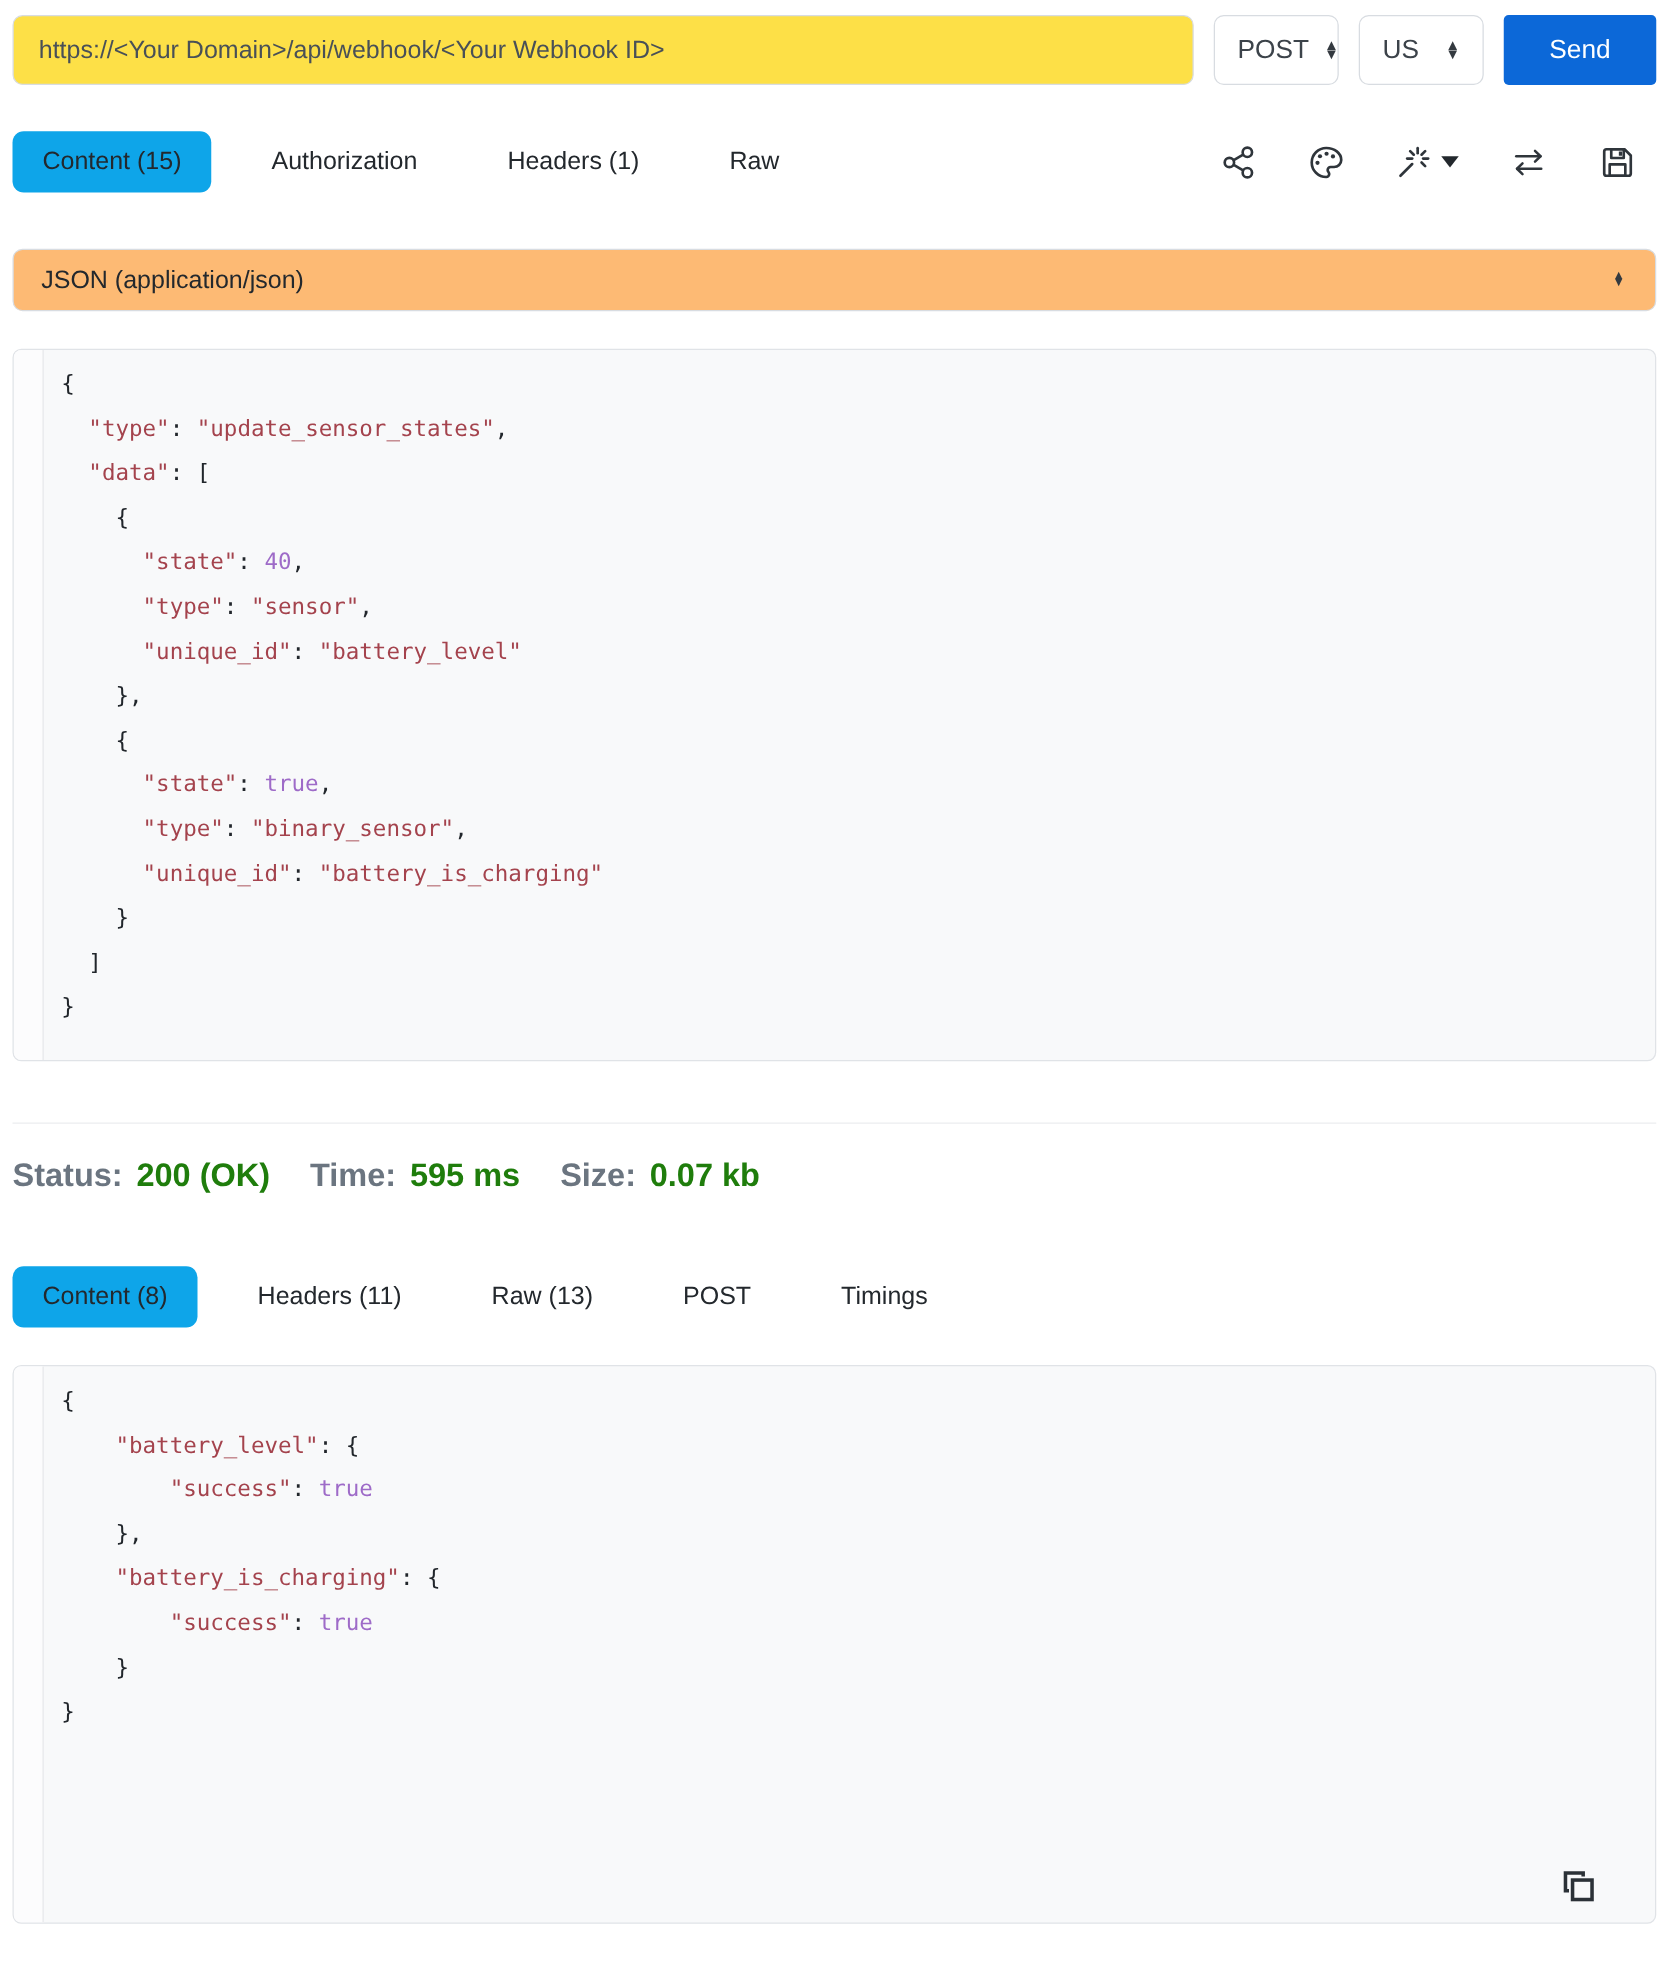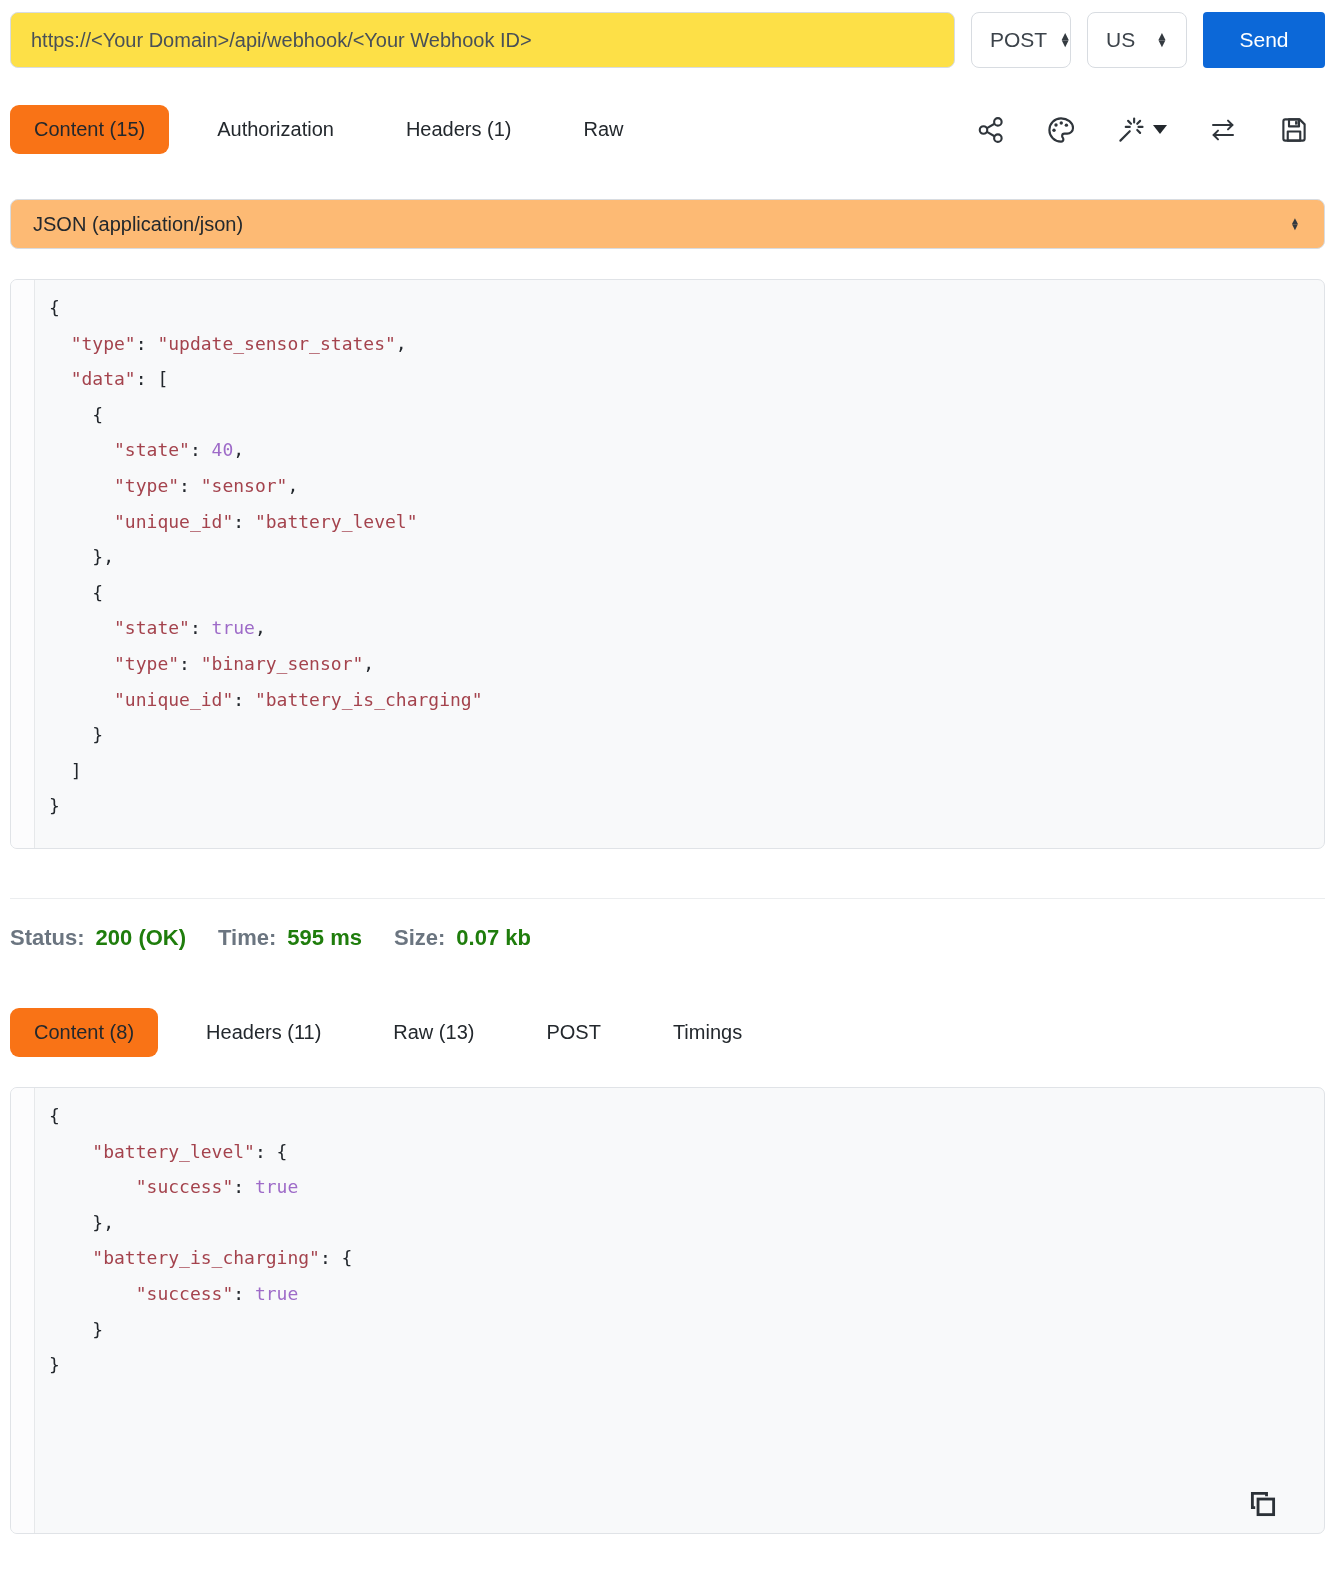--- a/index.html
+++ b/index.html
@@ -41,21 +41,21 @@
     color:#fff;font-size:21px;font-family:"Liberation Sans",sans-serif;cursor:pointer;
   }
 
   
   .tabs-row{margin-top:37px;display:flex;justify-content:space-between;align-items:center;}
   .tabs{display:flex;gap:24px;align-items:center;}
   .tab{
     font-size:20px;color:#23282d;padding:13px 24px;border-radius:9px;
     background:transparent;border:none;font-family:"Liberation Sans",sans-serif;cursor:pointer;white-space:nowrap;
   }
-  .tab.active{background:#f97316;}
+  .tab.active{background:#0ea5e9;}
 
   .toolbar{display:flex;gap:40px;align-items:center;padding-right:16px;}
   .icon-btn{display:flex;align-items:center;gap:7px;background:none;border:none;padding:0;cursor:pointer;color:#2f353b;}
   .icon-btn svg{display:block;}
   .caret-down{width:0;height:0;border-left:7px solid transparent;border-right:7px solid transparent;border-top:9px solid #23282d;}
 
   
   .ct-select{
     margin-top:45px;height:50px;border:1px solid var(--border);border-radius:8px;
     display:flex;align-items:center;justify-content:space-between;
@@ -73,21 +73,21 @@
     font-family:"DejaVu Sans Mono",monospace;font-size:18px;line-height:35.6px;color:var(--ink);
   }
   .request-block{height:570px;}
   .response-block{height:447px;}
   .tok-s{color:var(--code-red);}
   .tok-n{color:var(--code-purple);}
 
   .divider{margin:49px 0 0;border:none;border-top:1px solid #ebedef;}
 
   
-  .status-row{margin-top:26px;display:flex;align-items:baseline;font-size:22px;font-weight:700;}
+  .status-row{margin-top:26px;display:flex;align-items:baseline;font-size:26px;font-weight:700;}
   .status-pair{display:flex;gap:11px;margin-right:32px;}
   .status-label{color:var(--gray-label);}
   .status-value{color:var(--green);}
 
   .resp-tabs{margin-top:57px;}
 
   .copy-btn{
     position:absolute;right:44px;bottom:12px;width:34px;height:34px;
     background:none;border:none;padding:0;cursor:pointer;color:#2b3137;
   }

